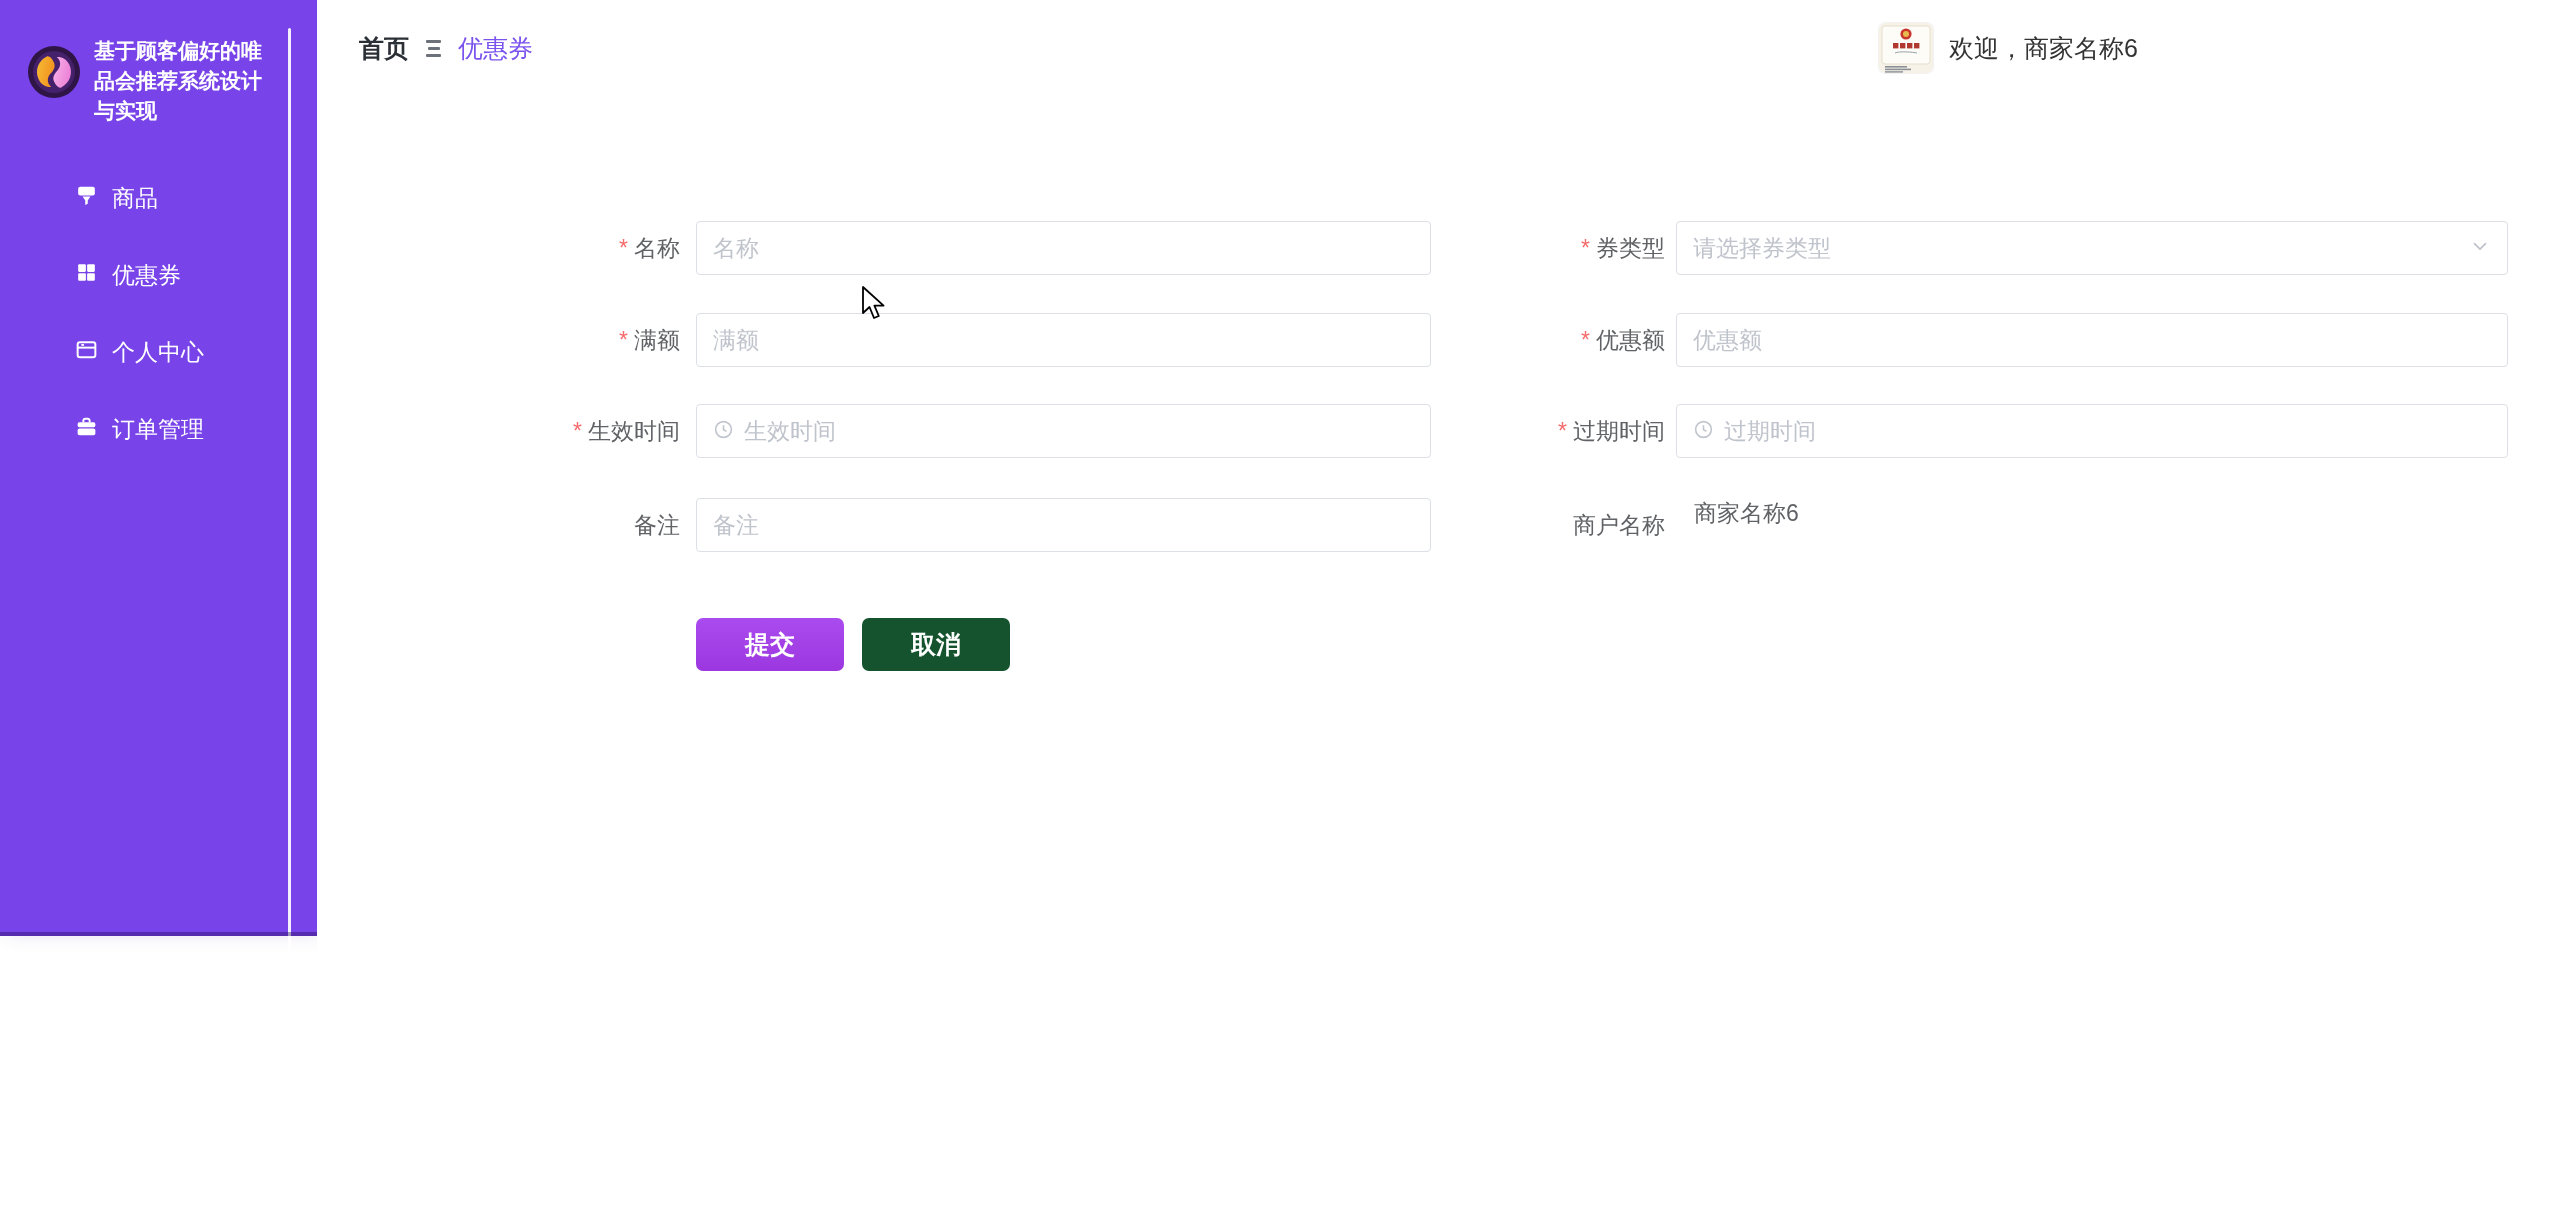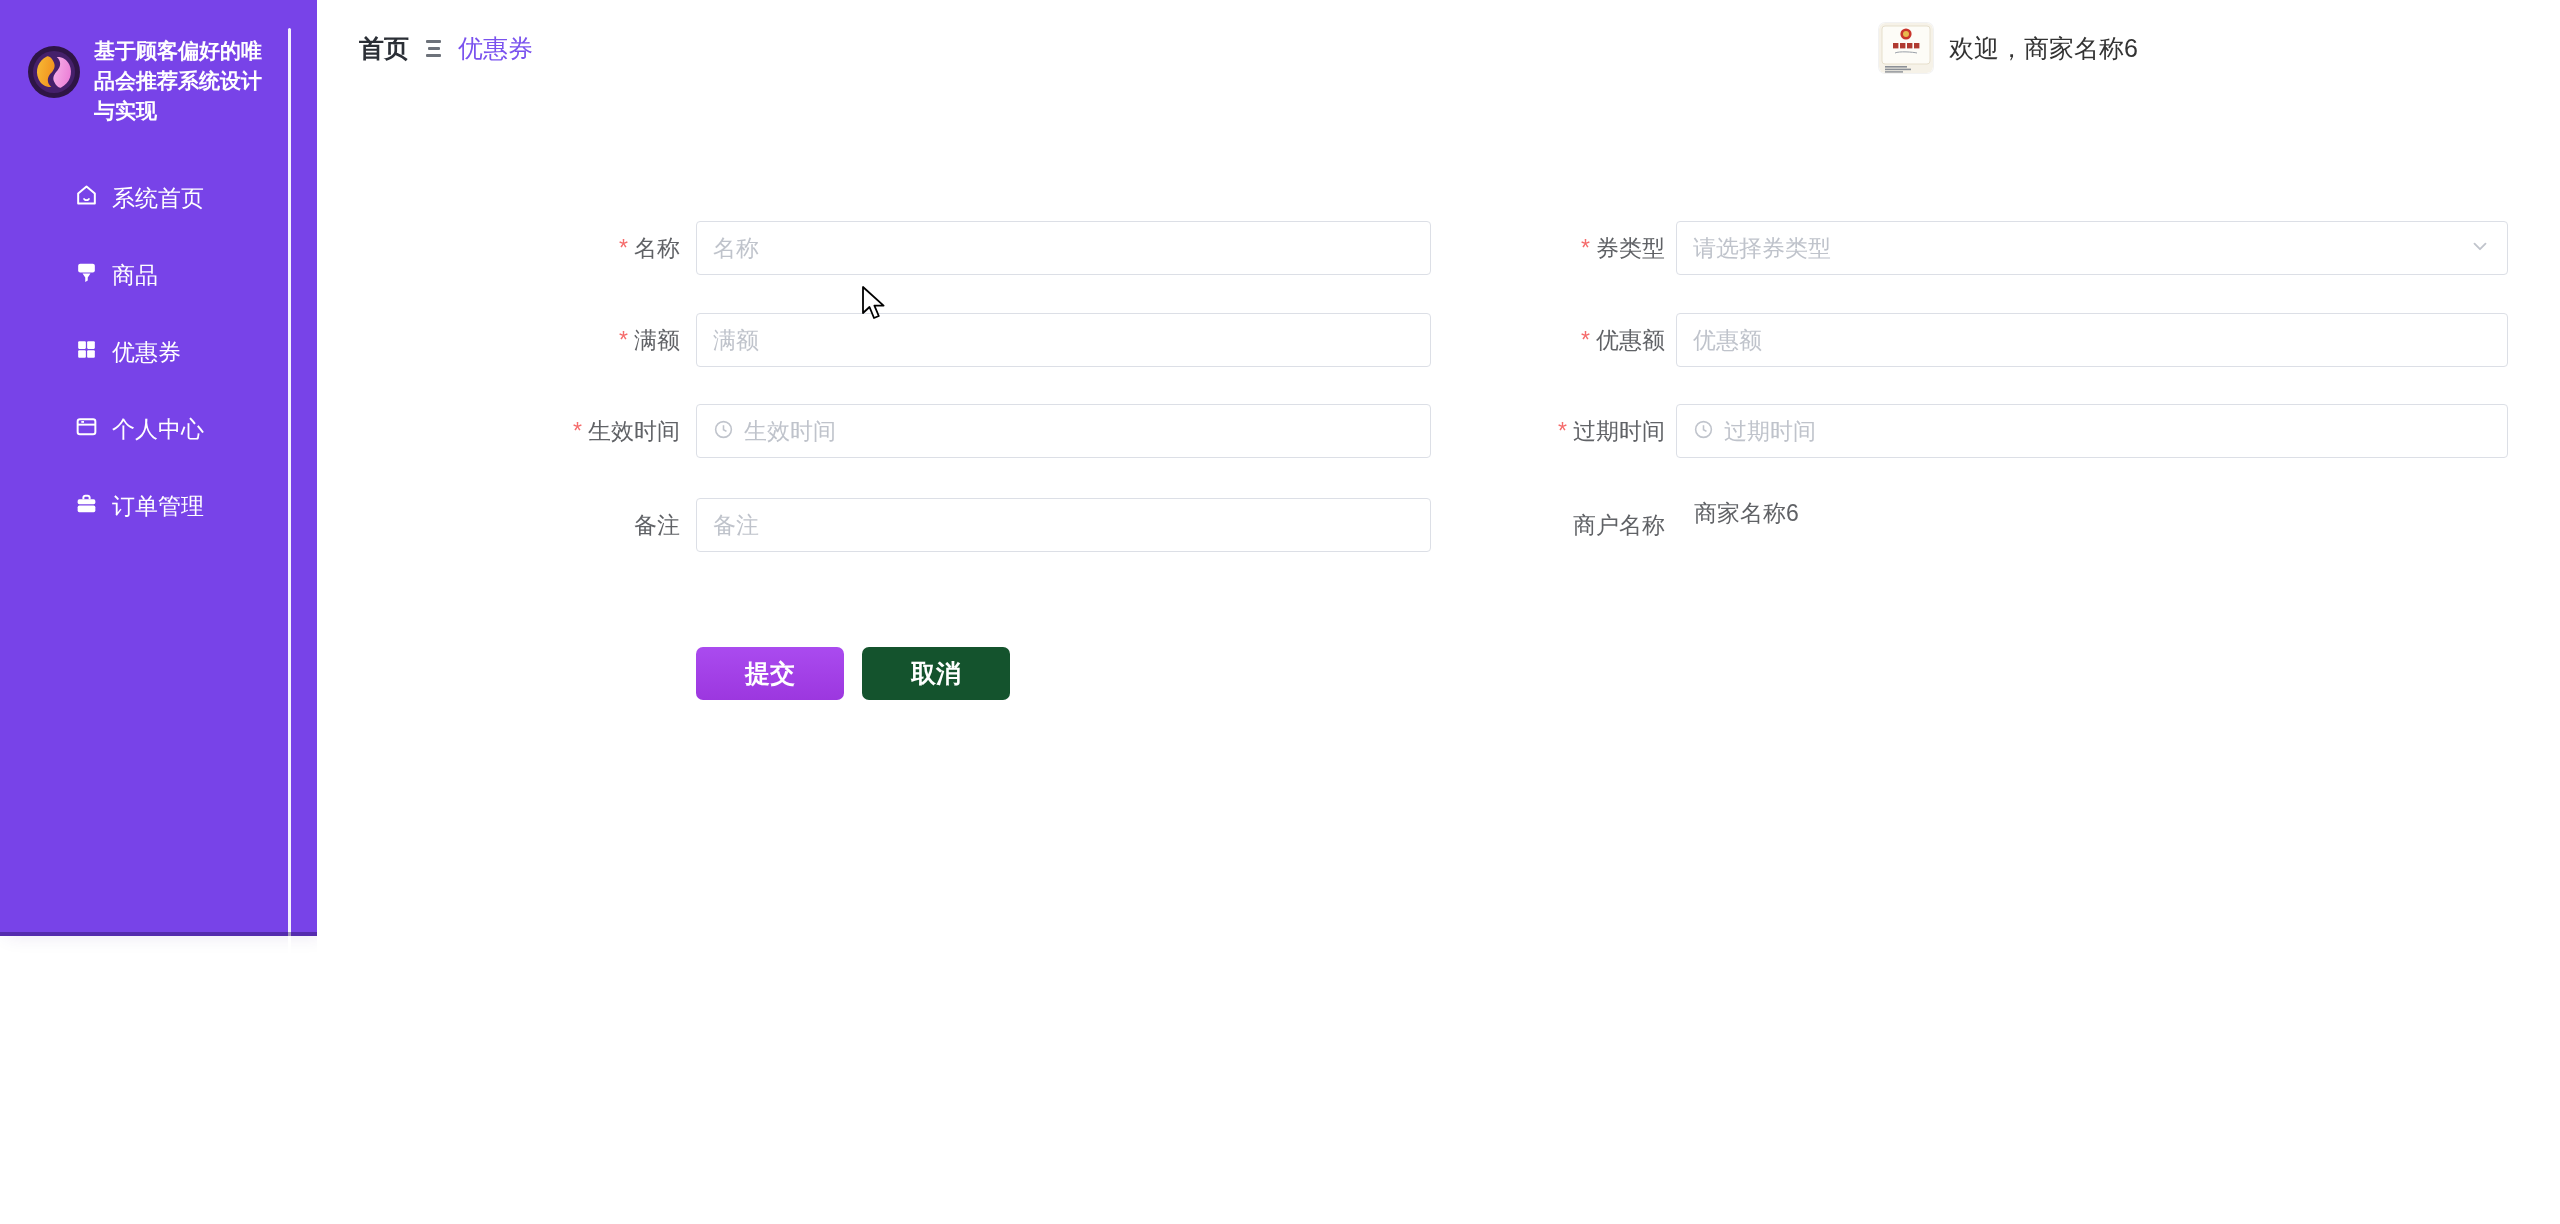--- a/index.html
+++ b/index.html
@@ -52,21 +52,21 @@
   .l-col-label { left:113px; } .l-col-field { left:379px; width:735px; }
   .r-col-label { left:1098px; } .r-col-field { left:1359px; width:832px; }
   .row1 { top:125px; } .row2 { top:217px; } .row3 { top:308px; } .row4 { top:402px; }
   .select-placeholder { font-size:23px; color:#bfc3cb; }
   .chevron { margin-left:auto; }
   .clock { margin-right:10px; flex:0 0 auto; }
   .static-value { position:absolute; left:1377px; top:390px; height:54px; line-height:54px;
     font-size:23px; color:#606266; }
   .btn { position:absolute; top:522px; width:148px; height:53px; border:none;
     border-radius:7px; color:#fff; font-size:25px; font-weight:bold; cursor:pointer;
-    font-family:inherit;margin-top:29px; }
+    font-family:inherit; }
   .btn-submit { left:379px; background:linear-gradient(180deg,#aa4bef 0%,#9c37df 100%); }
   .btn-cancel { left:545px; background:#14532d; }
   .cursor { position:absolute; left:542px; top:189px; pointer-events:none; }
 </style>
 </head>
 <body>
 
 <div class="stage">
 
   <aside class="sidebar">
@@ -90,29 +90,20 @@
             <path d="M26 43c9.4 0 17-7.6 17-17 0-6-3.2-10.4-8.2-12.4 2.6 5.6-.2 10.4-5 12.4-4.2 1.7-7.8 4-7.8 9 0 4.6 1.6 8 4 8z" fill="url(#lgP)"></path>
           </g>
         </svg>
       </div>
       <div class="brand-title">基于顾客偏好的唯品会推荐系统设计与实现</div>
     </div>
 
     <nav class="menu">
       <div class="menu-item">
         <span>
-          <svg width="25" height="25" viewBox="0 0 24 24" fill="none" stroke="#fff" stroke-width="1.9" stroke-linejoin="round">
-            <path d="M12 3.4 4 10v9.6h16V10z"></path>
-            <path d="M9.6 14.6a2.4 1.9 0 0 0 4.8 0" stroke-width="1.6"></path>
-          </svg>
-        </span>
-        <span>系统首页</span>
-      </div>
-      <div class="menu-item">
-        <span>
           <svg width="25" height="25" viewBox="0 0 24 24" fill="#fff">
             <rect x="4" y="3.5" width="16" height="8.5" rx="2"></rect>
             <path d="M8.2 13h7.6l-2.6 3.8v3l-2.4 1.4v-4.4z"></path>
           </svg>
         </span>
         <span>商品</span>
       </div>
       <div class="menu-item">
         <span>
           <svg width="25" height="25" viewBox="0 0 24 24" fill="#fff">

